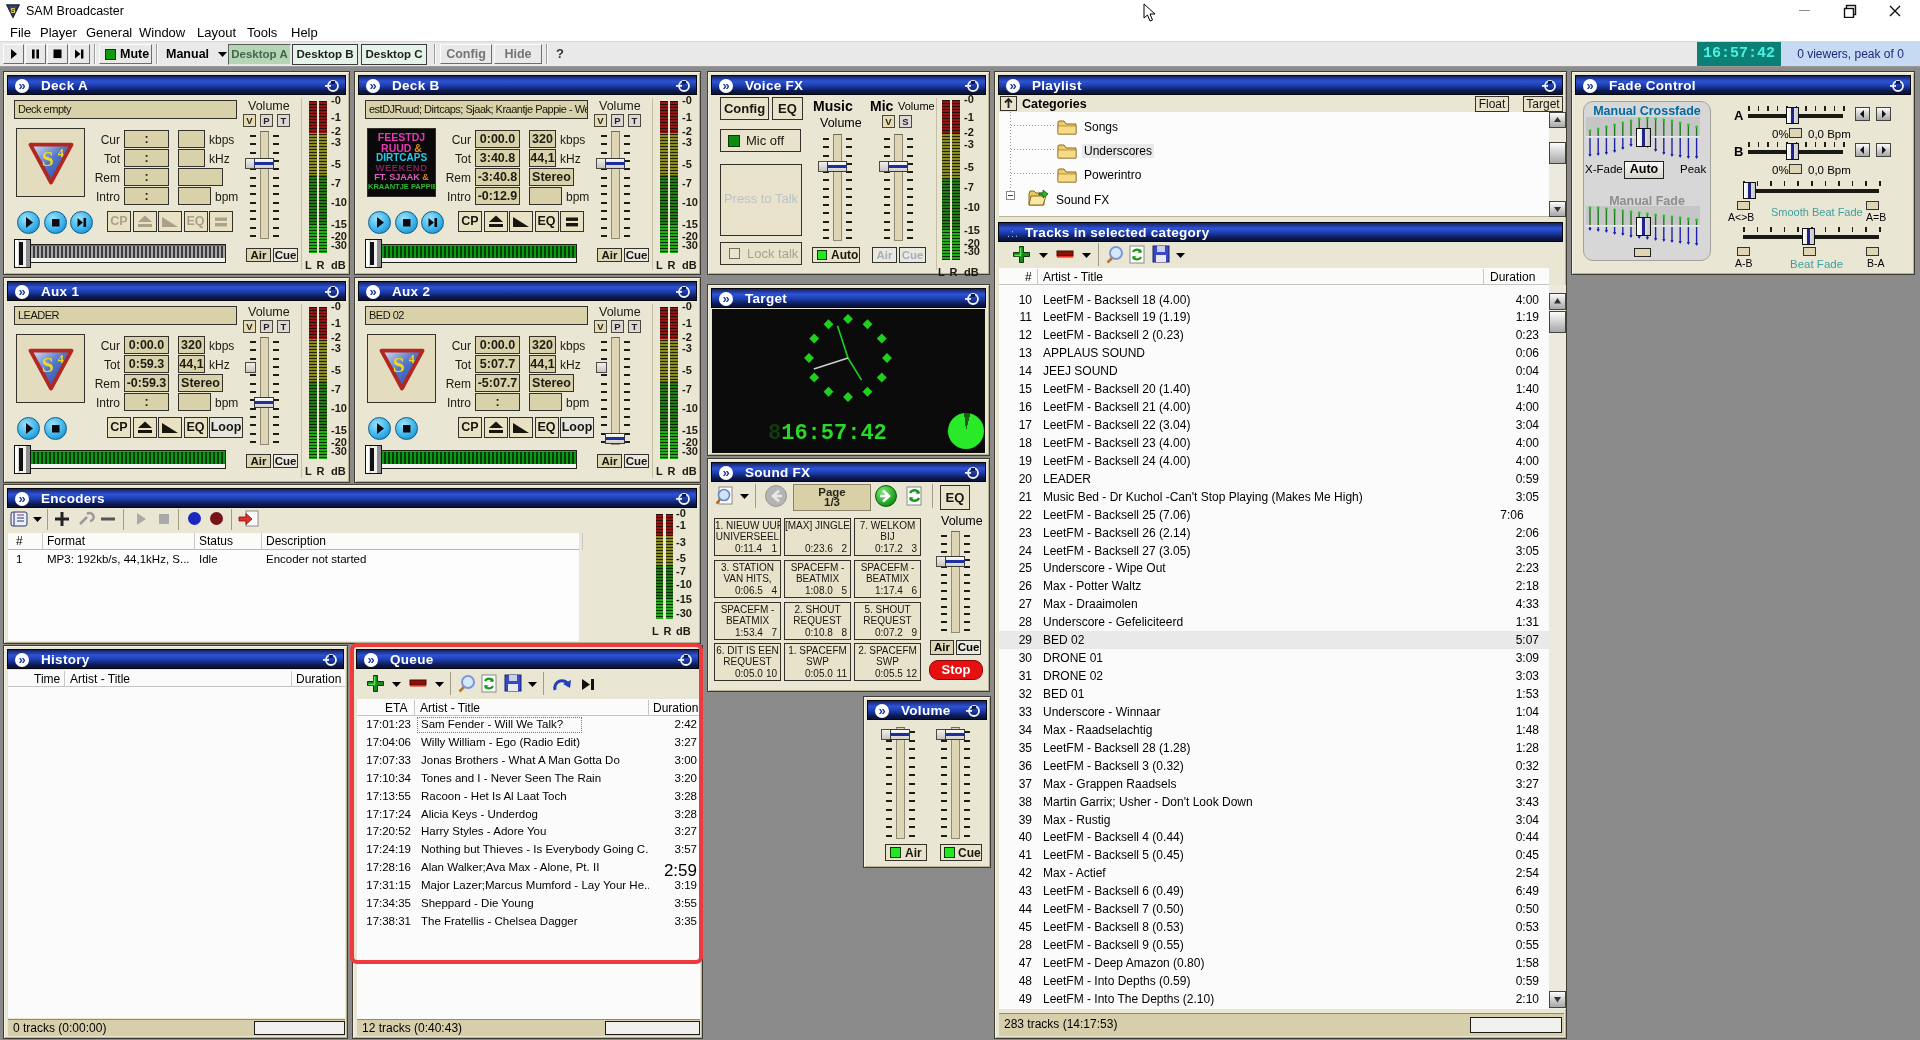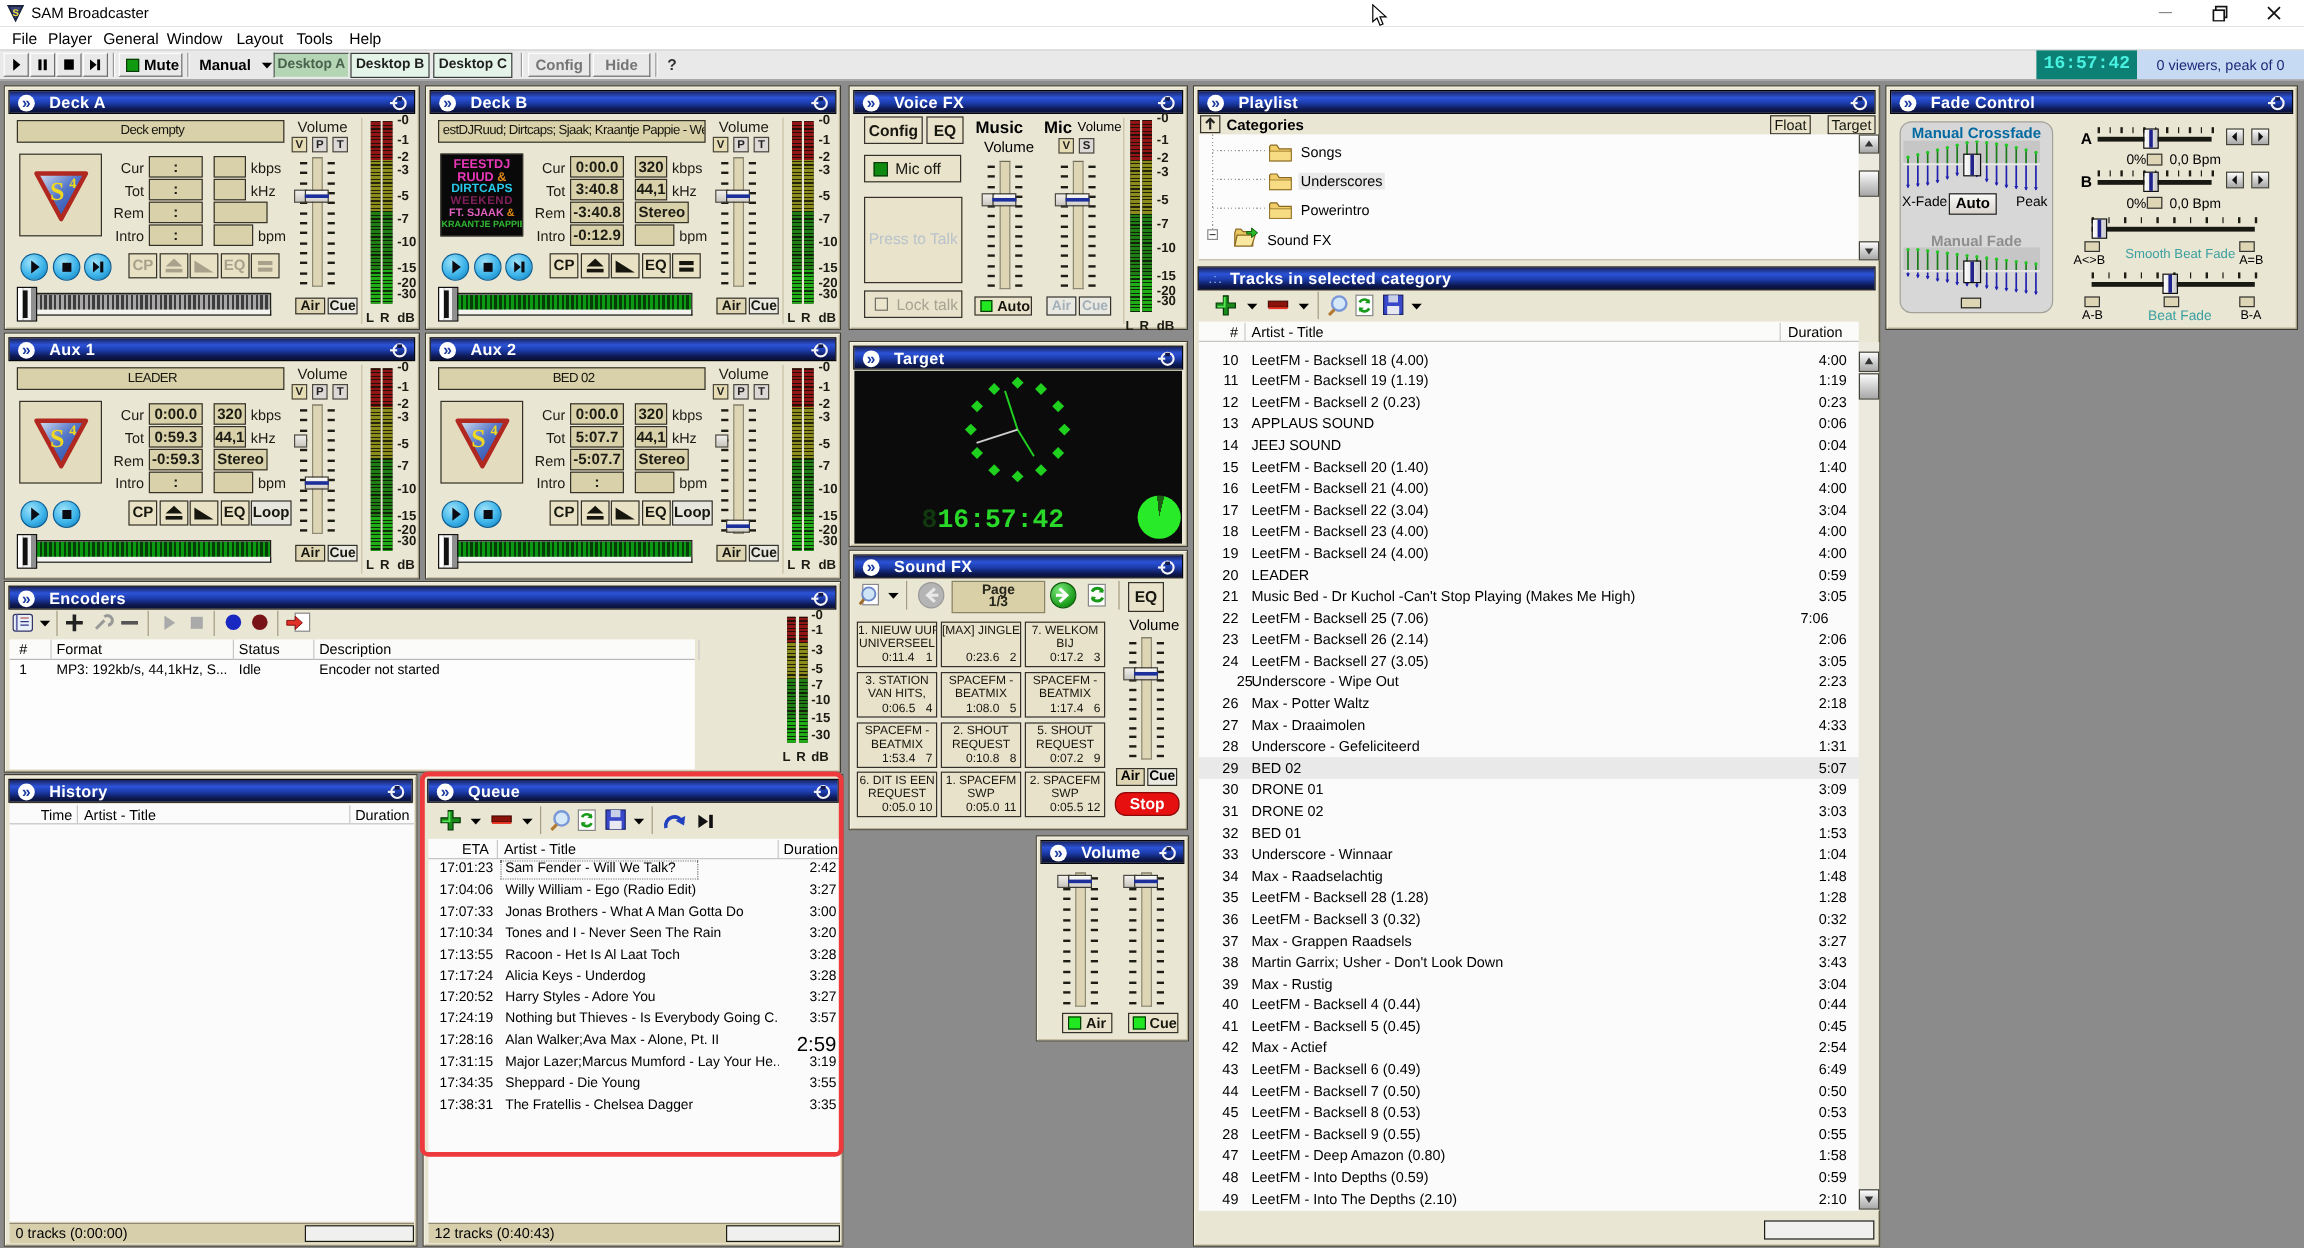--- a/index.html
+++ b/index.html
@@ -6,21 +6,21 @@
 #titlebar{left:0;top:0;width:1920px;height:22px;background:#fff;}
 #menubar{left:0;top:22px;width:1920px;height:20px;background:#fff;border-bottom:1px solid #d7d7d7;}
 .mi{position:absolute;top:3px;font-size:13px;color:#000;}
 #toolbar{left:0;top:42px;width:1920px;height:25px;background:#e9e9e9;border-bottom:1px solid #9a9a9a;}
 .tbtn{position:absolute;top:2px;height:20px;background:#e9e9e9;border-top:1px solid #fdfdfd;border-left:1px solid #fdfdfd;border-right:1px solid #6d6d6d;border-bottom:1px solid #6d6d6d;}
 .tsep{position:absolute;top:2px;height:20px;width:2px;border-left:1px solid #9b9b9b;border-right:1px solid #fcfcfc;}
 .win{position:absolute;border:1px solid #3f3d33;background:#eae6d4;box-shadow:inset 1px 1px 0 #f7f3e1,inset -1px -1px 0 #b9b194;}
 .tb{position:absolute;left:3px;right:3px;top:3px;height:20px;border:1px solid #05050c;background:linear-gradient(180deg,#18235e 0%,#2c53d8 30%,#1c3cab 55%,#0d1850 84%,#091238 100%);}
 .chev{position:absolute;left:7px;top:3px;width:14px;height:14px;border-radius:50%;background:#fff;color:#1c3ba0;font-weight:bold;font-size:13px;line-height:13px;text-align:center;}
 .tbname{position:absolute;left:33px;top:2px;color:#fff;font-weight:bold;font-size:13.5px;letter-spacing:.3px;}
-.fld{position:absolute;background:#d9d1a9;border:1px solid #33312a;text-align:center;}
+.fld{position:absolute;background:#d9d1a9;border:1px solid #33312a;}
 .val{font-weight:bold;font-size:12.5px;color:#1c1c14;text-align:center;}
 .lbl{position:absolute;font-size:12px;color:#1b1b12;}
 .bbtn{position:absolute;background:#e9e3cb;border:1px solid #33312a;text-align:center;}
 .vpt{width:13px;height:13px;font-weight:bold;font-size:9.5px;line-height:11px;color:#222;background:#e6dfc2;border:1px solid #4a483c;text-align:center;position:absolute;}
 .mbar{position:absolute;width:8px;background-color:#17170f;background-image:repeating-linear-gradient(180deg,rgba(16,16,8,0.85) 0 1px,rgba(0,0,0,0) 1px 3px),linear-gradient(180deg,#931414 0%,#931414 21%,#8c8c1c 21%,#8c8c1c 49%,#1e7e14 49%,#1e7e14 81%,#1fae16 81%,#1fae16 100%);}
 .mlab{position:absolute;font-size:11px;font-weight:bold;color:#1b1b12;}
 .circ{position:absolute;width:23px;height:23px;border-radius:50%;background:radial-gradient(circle at 38% 32%,#9fe2f8,#3db4ea 55%,#1886c2 90%);border:1px solid #0c5e92;}
 .row{position:absolute;font-size:12px;color:#000;white-space:nowrap;}
 .statbar{position:absolute;background:#d7cfac;font-size:12px;color:#000;border-top:1px solid #8f8872;}
 .sunk{position:absolute;background:#f0f0ee;border:1px solid #1c1c16;}
@@ -1336,21 +1336,21 @@
     <div class="row" style="left:490px;top:417.7px;width:54px;text-align:right">3:05</div>
     <div class="row" style="left:0px;top:435.7px;width:37px;text-align:right">22</div>
     <div class="row" style="left:48px;top:435.7px">LeetFM - Backsell 25 (7.06)</div>
     <div class="row" style="left:490px;top:435.7px;width:54px;text-align:center">7:06</div>
     <div class="row" style="left:0px;top:453.6px;width:37px;text-align:right">23</div>
     <div class="row" style="left:48px;top:453.6px">LeetFM - Backsell 26 (2.14)</div>
     <div class="row" style="left:490px;top:453.6px;width:54px;text-align:right">2:06</div>
     <div class="row" style="left:0px;top:471.5px;width:37px;text-align:right">24</div>
     <div class="row" style="left:48px;top:471.5px">LeetFM - Backsell 27 (3.05)</div>
     <div class="row" style="left:490px;top:471.5px;width:54px;text-align:right">3:05</div>
-    <div class="row" style="left:12px;top:489.4px;width:37px;text-align:right">25</div>
+    <div class="row" style="left:0px;top:489.4px;width:37px;text-align:right">25</div>
     <div class="row" style="left:48px;top:489.4px">Underscore - Wipe Out</div>
     <div class="row" style="left:490px;top:489.4px;width:54px;text-align:right">2:23</div>
     <div class="row" style="left:0px;top:507.4px;width:37px;text-align:right">26</div>
     <div class="row" style="left:48px;top:507.4px">Max - Potter Waltz</div>
     <div class="row" style="left:490px;top:507.4px;width:54px;text-align:right">2:18</div>
     <div class="row" style="left:0px;top:525.3px;width:37px;text-align:right">27</div>
     <div class="row" style="left:48px;top:525.3px">Max - Draaimolen</div>
     <div class="row" style="left:490px;top:525.3px;width:54px;text-align:right">4:33</div>
     <div class="row" style="left:0px;top:543.2px;width:37px;text-align:right">28</div>
     <div class="row" style="left:48px;top:543.2px">Underscore - Gefeliciteerd</div>
@@ -1424,20 +1424,21 @@
       <svg width="15" height="15">
         <path d="M7.5,4 L11,9.5 L4,9.5 Z" fill="#333"></path>
       </svg>
     </div>
     <div class="gbtn" style="left:554px;top:239px;width:17px;height:22px"></div>
     <div class="gbtn" style="left:554px;top:919px;width:17px;height:17px">
       <svg width="15" height="15">
         <path d="M7.5,10.5 L11,5 L4,5 Z" fill="#333"></path>
       </svg>
     </div>
+    <div class="statbar" style="left:4px;top:941px;width:565px;height:23px;line-height:21px;padding-left:5px">283 tracks (14:17:53)</div>
     <div class="sunk" style="left:475px;top:945px;width:92px;height:16px"></div>
   </div>
 <div class="win" style="left:1571px;top:71px;width:344px;height:204px">
     <div class="tb">
       <div class="chev">»</div>
       <div class="tbname">Fade Control</div>
       <svg class="abs" style="right:5px;top:3px" width="15" height="14">
         <circle cx="8" cy="7" r="5" fill="none" stroke="#f2f2f6" stroke-width="1.8"></circle>
         <rect x="0" y="6" width="6" height="1.8" fill="#f2f2f6"></rect>
         <rect x="6" y="2" width="4" height="3" fill="#10194d"></rect>

